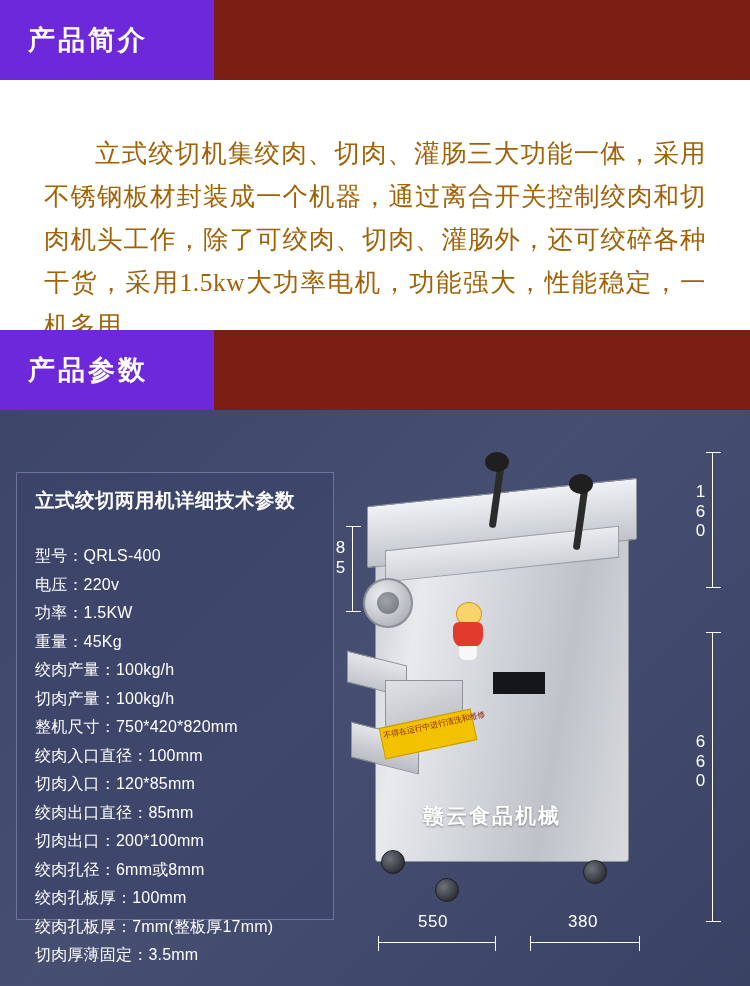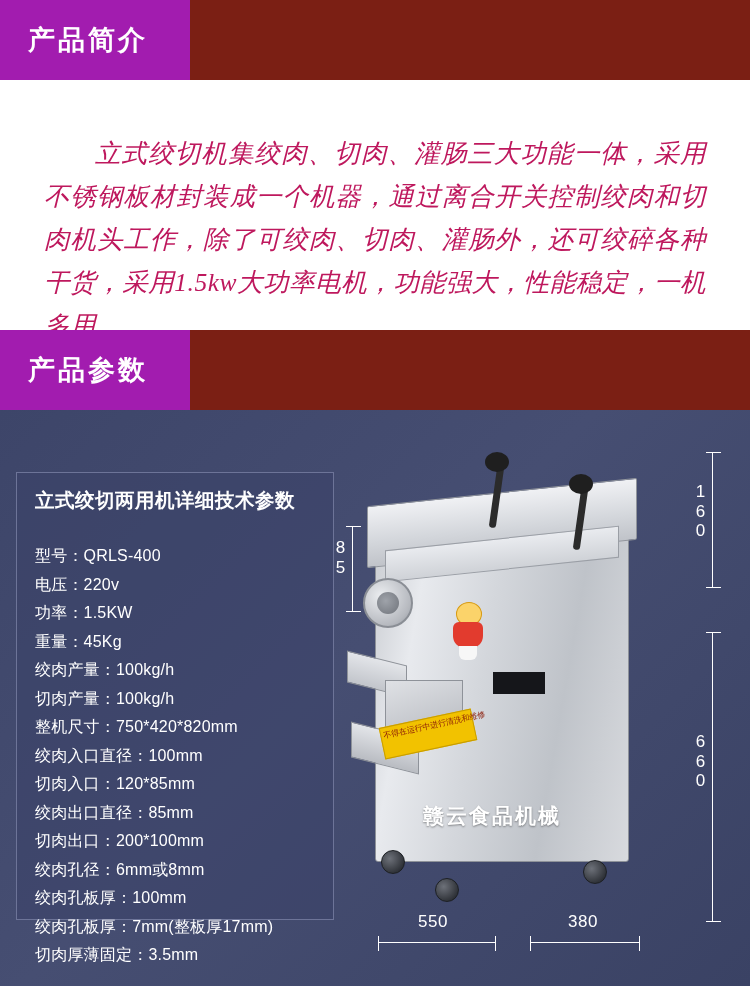--- a/index.html
+++ b/index.html
@@ -32,23 +32,23 @@
     width: 750px;
     height: 80px;
     background: #7a1d14;
     overflow: hidden;
   }
   .header-bar.red-bar { background: #7b1f14; }
   .header-tab {
     position: absolute;
     left: 0;
     top: 0;
-    width: 190px;
+    width: 214px;
     height: 80px;
-    background: #a21caf;
+    background: #6d28d9;
   }
   .header-tab .tab-text {
     color: #ffffff;
     font-size: 27px;
     font-weight: bold;
     letter-spacing: 3px;
     line-height: 80px;
     padding-left: 28px;
     display: block;
     white-space: nowrap;
@@ -58,25 +58,24 @@
     width: 750px;
     height: 250px;
     background: #ffffff;
     box-sizing: border-box;
     padding: 26px 44px 0 44px;
   }
   .intro-text {
     font-family: "Liberation Serif", serif;
     font-size: 25.5px;
     line-height: 43px;
-    color: #be185d;
+    color: #a16207;
     text-indent: 51px;
     text-align: justify;
     letter-spacing: 0.5px;
-    font-style: italic;
   }
 
   
   .params-section {
     position: relative;
     width: 750px;
     height: 656px;
     background: #ffffff;
   }
   .params-stage {

